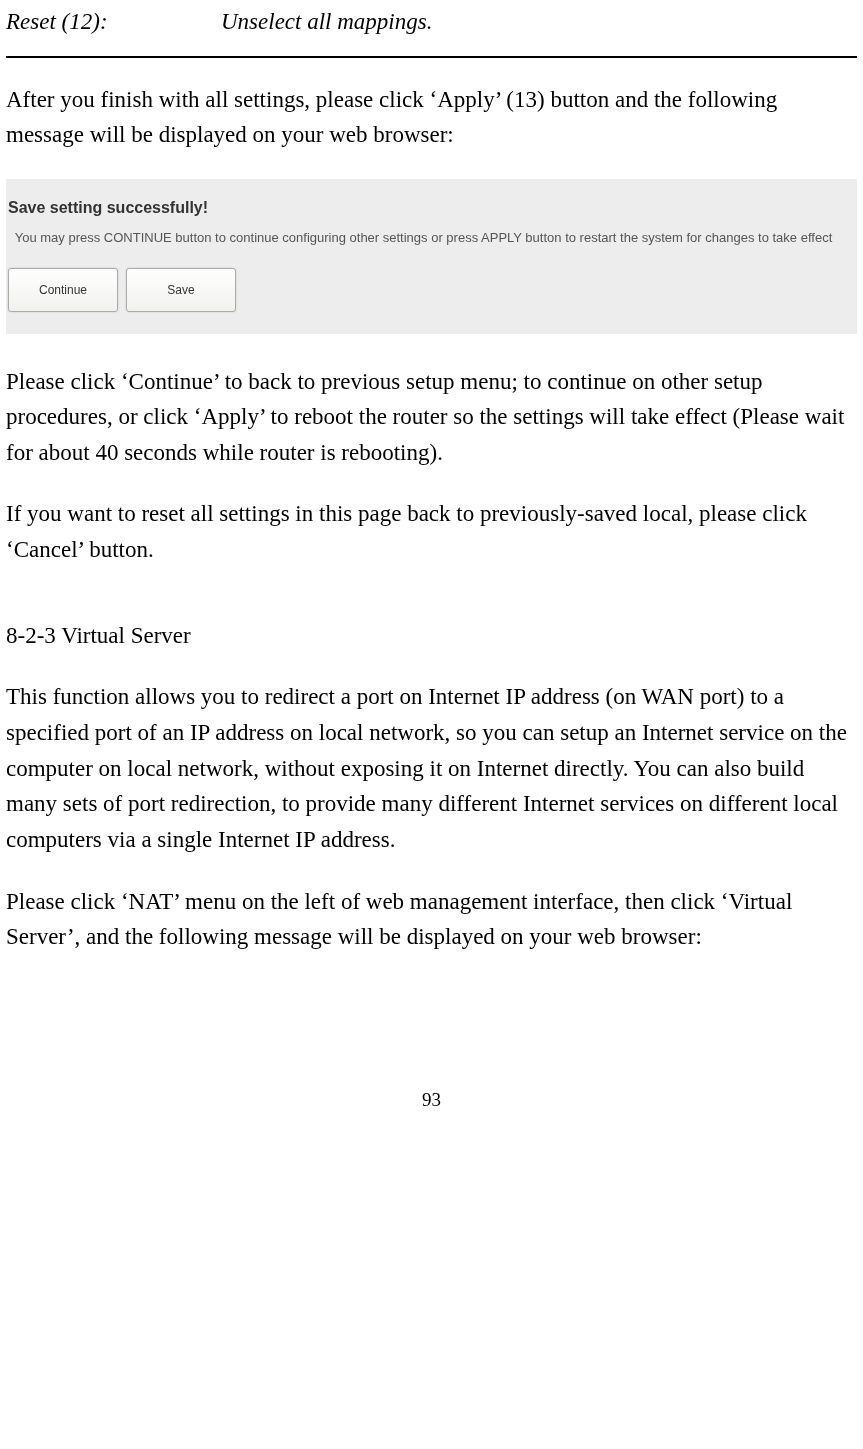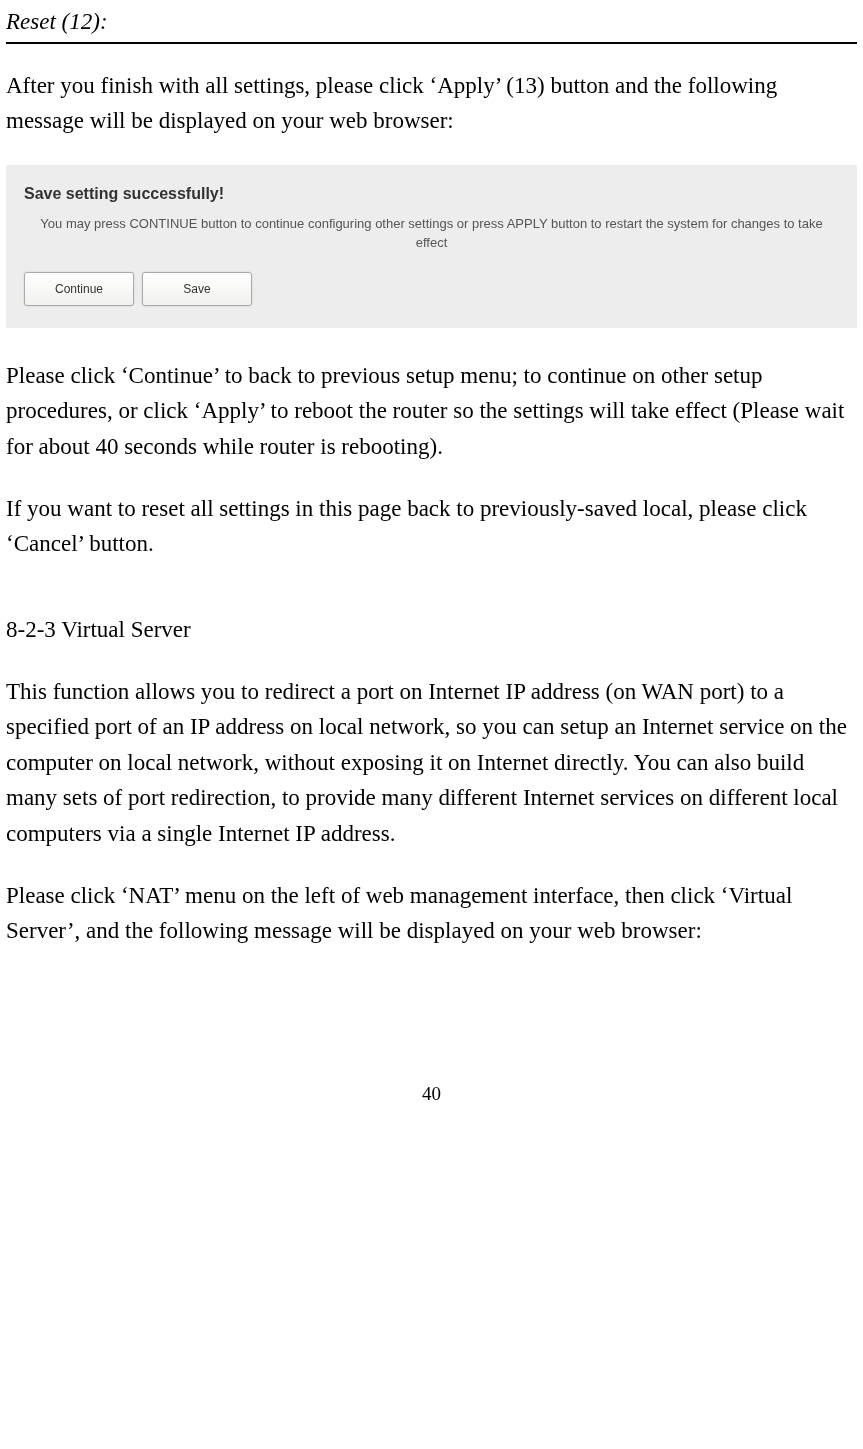--- a/index.html
+++ b/index.html
@@ -7,37 +7,37 @@
       font-size: 23px;
       line-height: 1.55;
       margin: 0;
       padding: 4px 6px 20px 6px;
       color: #000;
       width: 851px;
     }
     .definition-row {
       font-style: italic;
       border-bottom: 2px solid #000;
-      padding-bottom: 2px;
+      padding-bottom: 16px;
       display: flex;
       margin-bottom: 24px;
     }
     .definition-term {
       width: 215px;
       flex-shrink: 0;
     }
     .definition-desc {
       flex: 1;
     }
     .para {
       margin: 0 0 26px 0;
     }
     .screenshot-box {
       background: #ededed;
-      padding: 18px 18px 22px 18px;
+      padding: 18px 18px 22px 2px;
       margin-bottom: 30px;
       font-family: Arial, sans-serif;
       font-size: 13px;
       color: #555;
       line-height: 1.4;
     }
     .screenshot-title {
       font-weight: bold;
       color: #333;
       font-size: 16px;
@@ -46,21 +46,21 @@
     .screenshot-text {
       margin-bottom: 20px;
       text-align: center;
     }
     .screenshot-buttons {
       display: flex;
       gap: 8px;
     }
     .win-btn {
       width: 110px;
-      height: 34px;
+      height: 44px;
       background: linear-gradient(#fff, #f1f1ee);
       border: 1px solid #aaa;
       border-radius: 3px;
       font-family: Arial, sans-serif;
       font-size: 12px;
       color: #333;
       box-shadow: 0 0 2px rgba(0,0,0,0.15);
     }
     .section-heading {
       margin-top: 50px;
@@ -70,20 +70,21 @@
       text-align: center;
       font-size: 19px;
       margin-top: 130px;
     }
   </style>
 </head>
 <body>
 
 <div class="definition-row">
   <div class="definition-term">Reset (12):</div>
+  <div class="definition-desc">Unselect all mappings.</div>
 </div>
 
 <p class="para">After you finish with all settings, please click ‘Apply’ (13) button and the following message will be displayed on your web browser:</p>
 
 <div class="screenshot-box">
   <div class="screenshot-title">Save setting successfully!</div>
   <div class="screenshot-text">You may press CONTINUE button to continue configuring other settings or press APPLY button to restart the system for changes to take effect</div>
   <div class="screenshot-buttons">
     <button class="win-btn">Continue</button>
     <button class="win-btn">Save</button>
@@ -93,13 +94,13 @@
 <p class="para">Please click ‘Continue’ to back to previous setup menu; to continue on other setup procedures, or click ‘Apply’ to reboot the router so the settings will take effect (Please wait for about 40 seconds while router is rebooting).</p>
 
 <p class="para">If you want to reset all settings in this page back to previously-saved local, please click ‘Cancel’ button.</p>
 
 <div class="section-heading">8-2-3 Virtual Server</div>
 
 <p class="para">This function allows you to redirect a port on Internet IP address (on WAN port) to a specified port of an IP address on local network, so you can setup an Internet service on the computer on local network, without exposing it on Internet directly. You can also build many sets of port redirection, to provide many different Internet services on different local computers via a single Internet IP address.</p>
 
 <p class="para">Please click ‘NAT’ menu on the left of web management interface, then click ‘Virtual Server’, and the following message will be displayed on your web browser:</p>
 
-<div class="page-number">40</div>
+<div class="page-number">93</div>
 
 </body></html>

